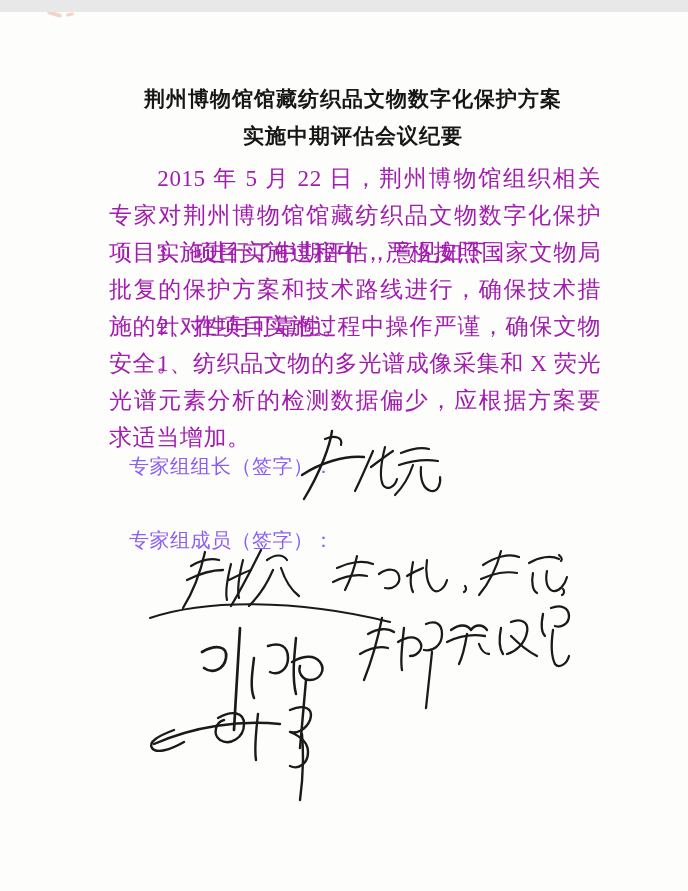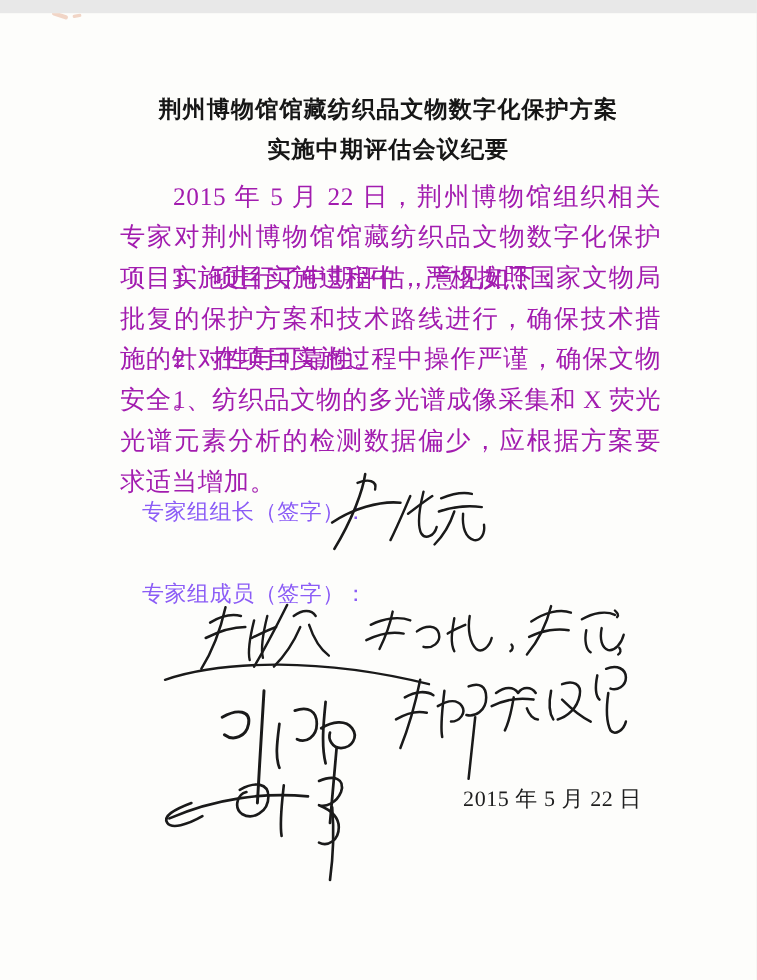--- a/index.html
+++ b/index.html
@@ -198,15 +198,14 @@
 
   <svg class="sig sig-m7" width="205" height="120" viewBox="0 0 205 120">
     <path stroke-width="2.4" d="M34,46 C18,52 8,58 12,64 C16,70 30,66 44,58"></path>
     <path stroke-width="2.4" d="M14,60 C55,42 100,36 140,40"></path>
     <path stroke-width="2.4" d="M78,34 C92,26 104,28 104,40 C104,54 90,62 80,56 C72,50 76,38 84,36"></path>
     <path stroke-width="2.4" d="M118,30 C116,48 114,64 116,76"></path>
     <path stroke-width="2.4" d="M150,26 C164,20 174,24 170,36 C166,46 156,50 150,48 C160,52 168,58 168,68 C168,80 158,86 150,82"></path>
     <path stroke-width="2.4" d="M162,50 C164,74 163,94 160,116"></path>
   </svg>
 
-  <div class="doc-date">2015 年 5 月 22 日</div>
 
 </div>
 
 </body></html>

